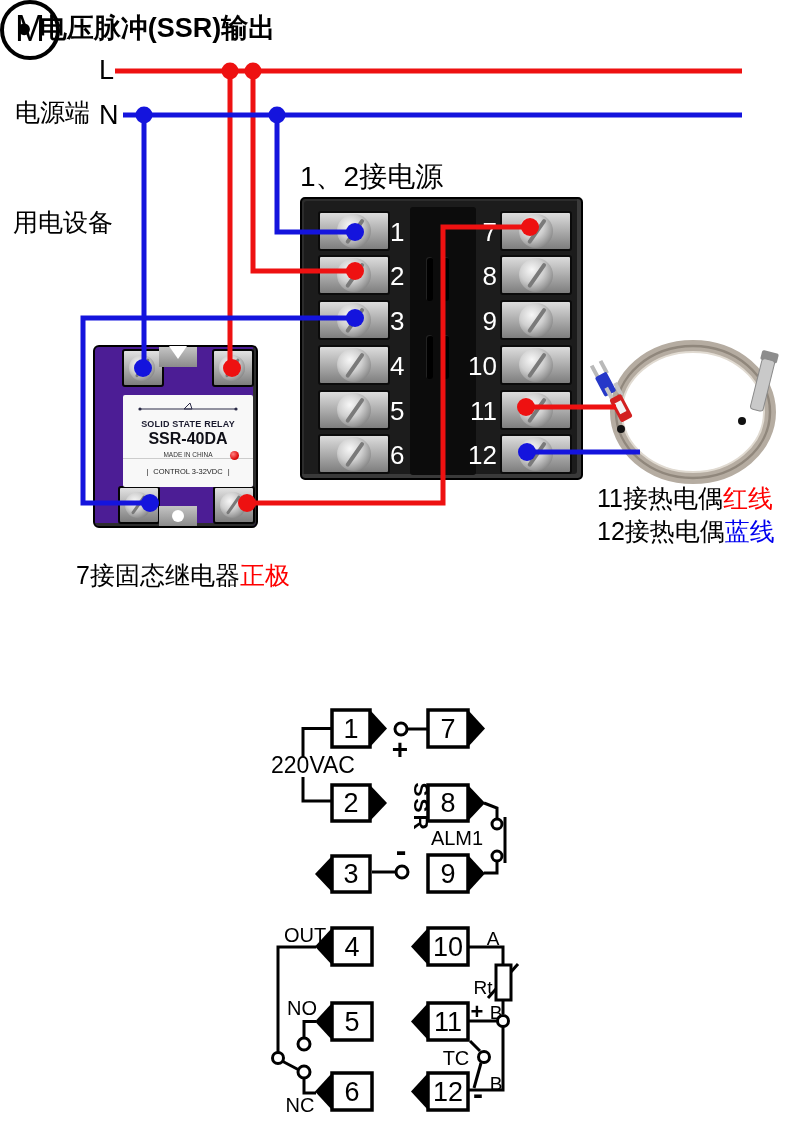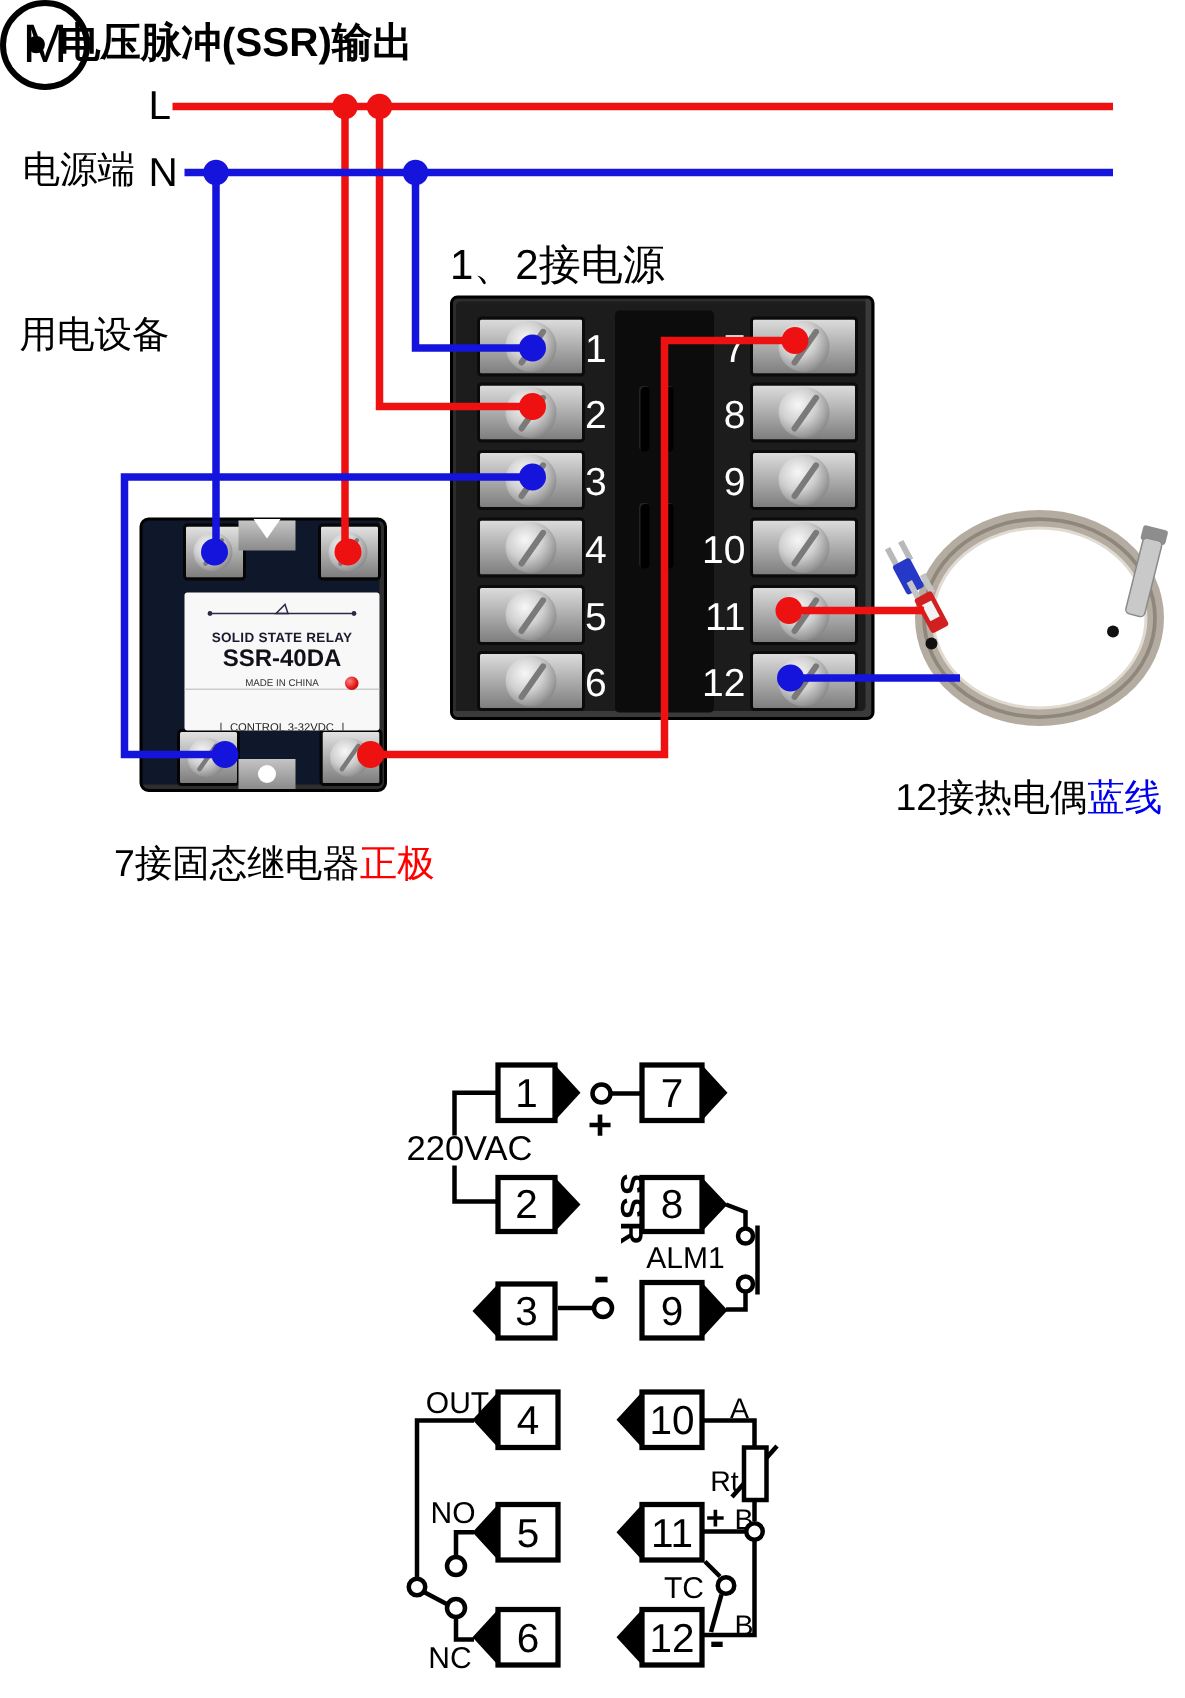--- a/index.html
+++ b/index.html
@@ -24,38 +24,38 @@
   .cell{position:absolute;width:72px;height:40px;box-sizing:border-box;
         background:linear-gradient(180deg,#dcdcdc,#a8a8a8 55%,#7e7e7e);
         border:2px solid #0b0b0b;border-radius:3px;}
   .screw{position:absolute;left:17px;top:1px;width:34px;height:34px;border-radius:50%;
          background:radial-gradient(circle at 38% 35%,#f7f7f7,#cfcfcf 40%,#9a9a9a 68%,#666 92%);}
   .screw::after{content:"";position:absolute;left:46%;top:8%;width:12%;height:84%;background:#7a7a7a;
          transform:rotate(35deg);border-radius:2px;}
   .tnum{position:absolute;color:#fff;font-size:26px;line-height:26px;}
   .tnum.right{width:42px;text-align:right;}
   
-  .ssr{left:93px;top:345px;width:165px;height:183px;background:#0f172a;border-radius:6px;
+  .ssr{left:93px;top:345px;width:165px;height:183px;background:#4c1d95;border-radius:6px;
        border:2px solid #000;box-sizing:border-box;z-index:10;box-shadow:inset -3px -3px 0 #2e2e2e;}
   .pad{position:absolute;width:42px;height:38px;box-sizing:border-box;border:2px solid #050505;border-radius:3px;
        background:linear-gradient(180deg,#e2e2e2,#a5a5a5 60%,#7d7d7d);}
   .pad .screw{left:5px;top:4px;width:26px;height:26px;}
   .tab{position:absolute;width:38px;height:20px;background:linear-gradient(180deg,#c4c4c4,#8b8b8b);}
   .notch{position:absolute;left:10px;top:-1px;width:0;height:0;border-left:9px solid transparent;
          border-right:9px solid transparent;border-top:13px solid #fff;}
   .hole{position:absolute;left:13px;top:4px;width:12px;height:12px;border-radius:50%;background:#fff;}
   .ssr-label{position:absolute;left:28px;top:48px;width:130px;height:92px;background:#f8f8f8;border-radius:2px;
              text-align:center;overflow:hidden;}
   .ssr-art{margin:6px 12px 2px 12px;}
   .ssr-t1{font-size:9px;font-weight:bold;color:#1a1a2e;letter-spacing:.2px;}
   .ssr-t2{font-size:16px;font-weight:bold;color:#101018;margin-top:1px;}
   .ssr-t3{font-size:6.5px;color:#333;margin-top:3px;}
   .led{position:absolute;right:14px;top:56px;width:9px;height:9px;border-radius:50%;
        background:radial-gradient(circle at 35% 35%,#ff8080,#e01010 60%,#900);}
-  .ssr-t4{font-size:7.5px;color:#222;margin-top:0;border-top:1px solid #ccc;padding-top:20px;}
+  .ssr-t4{font-size:7.5px;color:#222;margin-top:0;border-top:1px solid #ccc;padding-top:8px;}
   .pipe{display:inline-block;margin:0 5px;}
   
   .note{font-size:25px;}
   .warning{left:8px;top:604px;font-size:23px;font-weight:bold;color:#fe0000;}
   .sch-title{left:0;top:652px;width:790px;text-align:center;font-size:26px;}
   svg text{font-family:"Liberation Sans","DejaVu Sans",sans-serif;}
 </style>
 </head>
 <body>
 
@@ -214,20 +214,23 @@
       <circle cx="355" cy="232" r="9"></circle>
         <circle cx="355" cy="318" r="9"></circle>
       <circle cx="143" cy="368" r="9"></circle>
         <circle cx="150" cy="503" r="9"></circle>
       <circle cx="527" cy="452" r="9"></circle>
     </g>
   </svg>
 
   <div class="m-circle">M</div>
 
+  <div class="t note" style="left:597px;top:482px;">
+    <span>11接热电偶</span><span style="color:#fe0000">红线</span>
+  </div>
   <div class="t note" style="left:597px;top:515px;">
     <span>12接热电偶</span><span style="color:#0000ee">蓝线</span>
   </div>
   <div class="t note" style="left:76px;top:559px;">
     <span>7接固态继电器</span><span style="color:#fe0000">正极</span>
   </div>
 
   <svg class="abs" style="left:250px;top:695px;" width="300" height="430" viewBox="0 0 300 430">
     <g stroke="#000" stroke-width="3" fill="none">
       <path d="M82,33.5 H53 V62"></path>

